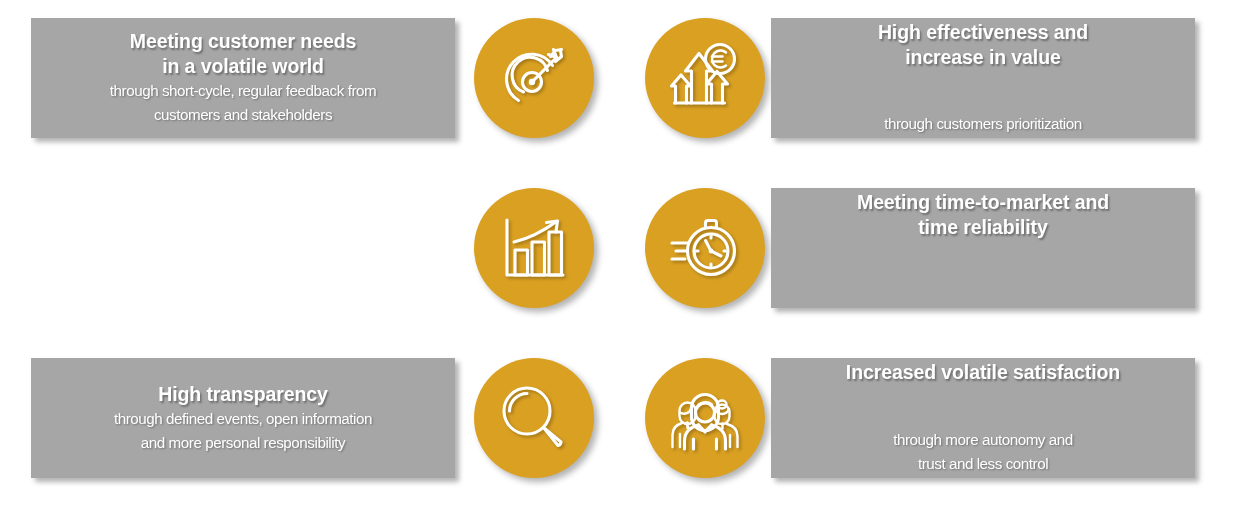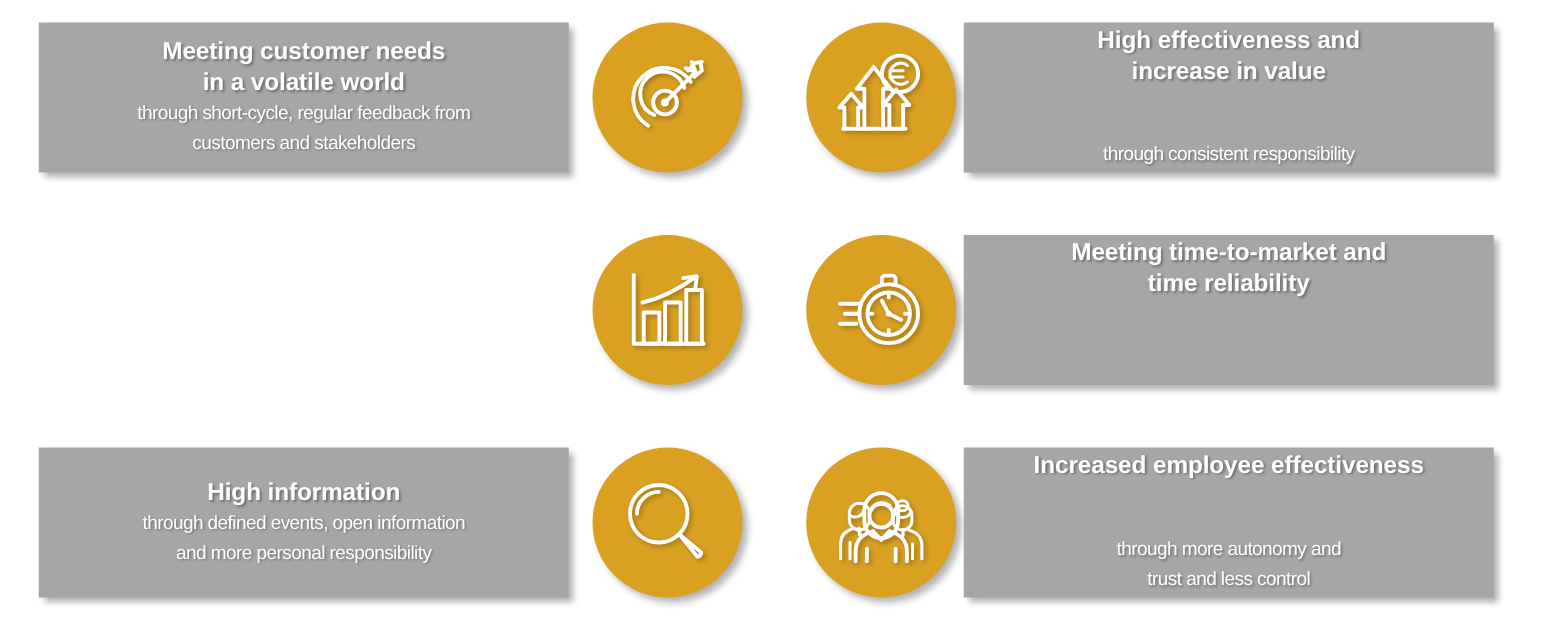--- a/index.html
+++ b/index.html
@@ -147,21 +147,21 @@
         <circle class="gly" cx="51" cy="17" r="14.5"></circle>
         <path class="gly-thin" d="M57 10.5 A8.5 8.5 0 1 0 57 23.5"></path>
         <line class="gly-thin" x1="43" y1="14.5" x2="53.5" y2="14.5"></line>
         <line class="gly-thin" x1="43" y1="19.5" x2="53.5" y2="19.5"></line>
       </svg>
     </div>
 
     <div class="panel right">
       <div class="panel-title">High effectiveness and
 increase in value</div>
-      <div class="panel-sub">through consistent responsibility</div>
+      <div class="panel-sub">through customers prioritization</div>
     </div>
   </div>
 
   <div class="row row-1">
 
 
     <div class="circle c1">
       <svg width="72" height="72" viewBox="0 0 72 72">
 
         <path class="gly" d="M9 8 L9 63 L65 63"></path>
@@ -200,21 +200,21 @@
 
     <div class="panel right">
       <div class="panel-title">Meeting time-to-market and
 time reliability</div>
     </div>
   </div>
 
   <div class="row row-2">
 
     <div class="panel left">
-      <div class="panel-title">High information</div>
+      <div class="panel-title">High transparency</div>
       <div class="panel-sub">through defined events, open information
 and more personal responsibility</div>
     </div>
 
     <div class="circle c1">
       <svg width="72" height="72" viewBox="0 0 72 72">
         <circle class="gly" cx="29" cy="29" r="23"></circle>
         <path class="gly" d="M29 11.5 A17.5 17.5 0 0 0 11.5 29"></path>
         <path class="gly" d="M45.5 45.5 L63 60 A4 4 0 0 1 60 63.5 L45.5 45.5 Z"></path>
       </svg>
@@ -242,19 +242,19 @@
         <path class="gly" d="M27.5 26.5 A10 10 0 0 1 42.5 22.5"></path>
         <path class="gly" d="M29.5 43 C20 45.5 15.5 50.5 15.5 59 L15.5 67"></path>
         <path class="gly" d="M42.5 43 C52 45.5 56.5 50.5 56.5 59 L56.5 67"></path>
         <line class="gly" x1="24.5" y1="57" x2="24.5" y2="67"></line>
         <line class="gly" x1="47.5" y1="57" x2="47.5" y2="67"></line>
         <path class="gly" d="M29.5 43 L36 50 L42.5 43"></path>
       </svg>
     </div>
 
     <div class="panel right">
-      <div class="panel-title">Increased employee effectiveness</div>
+      <div class="panel-title">Increased volatile satisfaction</div>
       <div class="panel-sub">through more autonomy and
 trust and less control</div>
     </div>
   </div>
 
 </div>
 
 </body></html>

